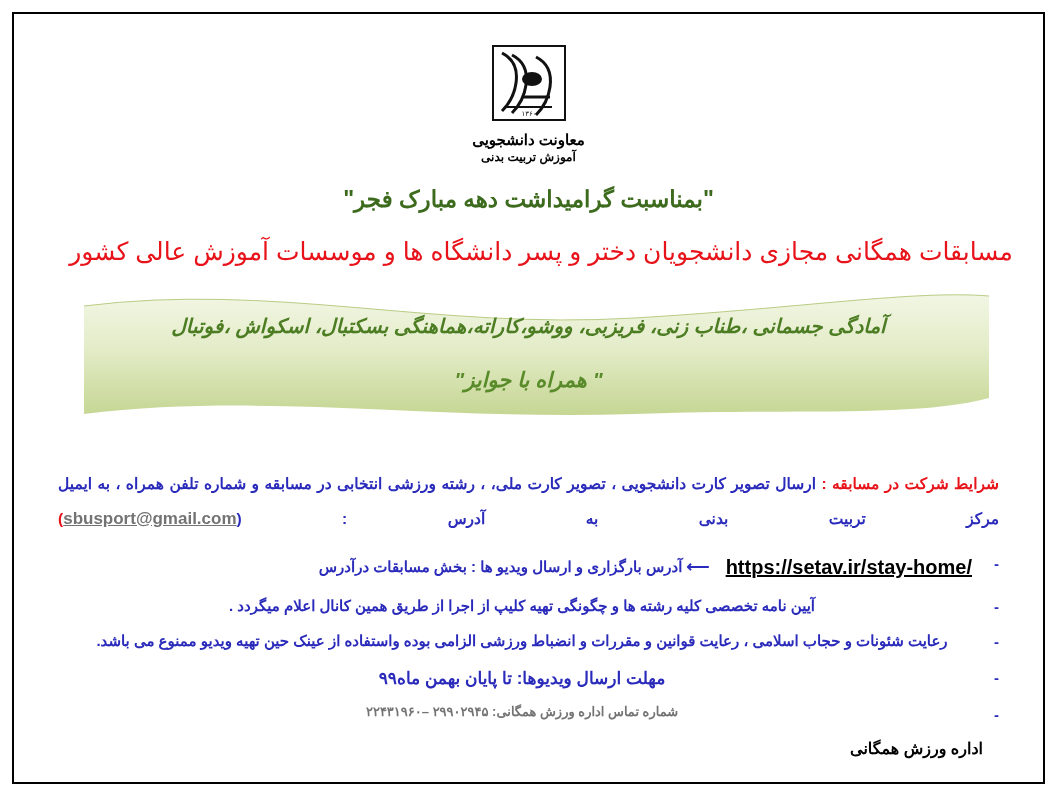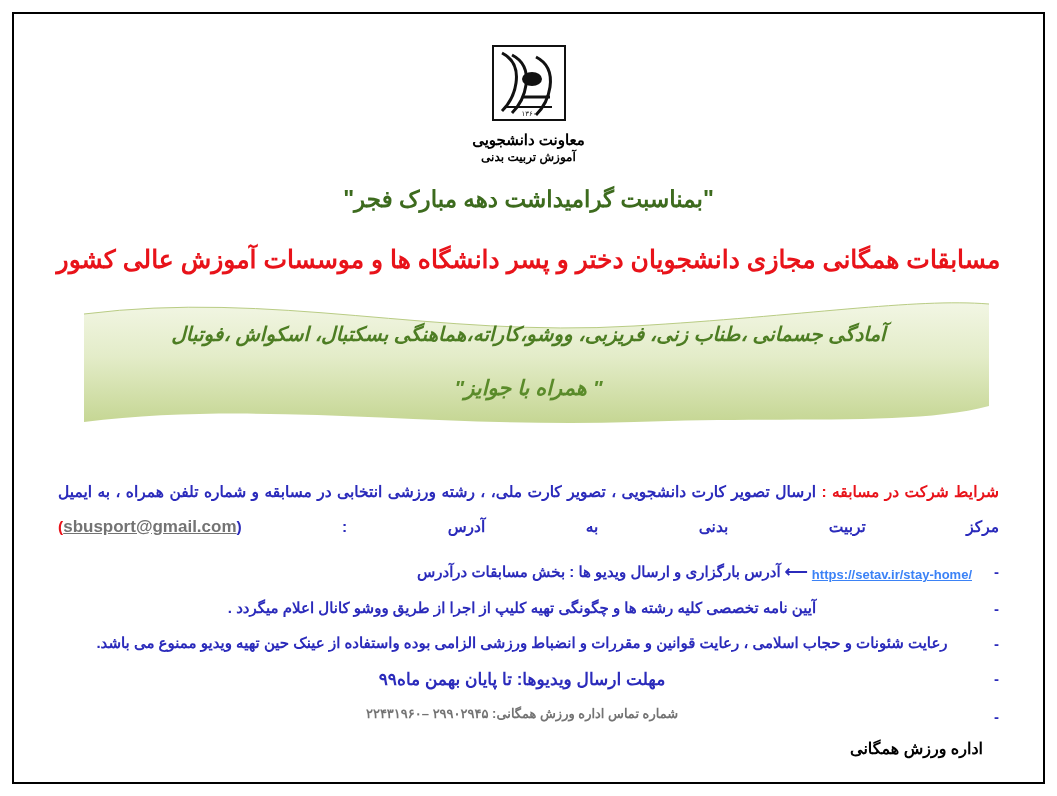--- a/index.html
+++ b/index.html
@@ -59,24 +59,24 @@
 
   
   .title-green {
     margin-top: 22px;
     text-align: center;
     font-size: 23px;
     font-weight: bold;
     color: #3d6b1e;
   }
   .title-red {
-    margin-top: 32px;
-    text-align: center;
+    margin-top: 24px;
+    text-align: right;
     font-size: 25px;
-    font-weight: bold;
+    font-weight: normal;
     color: #e8131a;
     padding: 0 30px;
   }
 
   
   .banner-wrap {
     position: relative;
     margin-top: 22px;
     height: 150px;
     text-decoration: underline;
@@ -146,29 +146,30 @@
   .bullets li .dash {
     flex: 0 0 auto;
     color: #2b2bbb;
     font-weight: bold;
     padding-top: 1px;
   }
   .bullets li .txt { flex: 1 1 auto; }
 
   .row-link { text-align: right; }
   .row-link .url {
-    color: #3b82f6;
+    color: #000000;
     text-decoration: underline;
-    font-size: 13px;
+    font-size: 20px;
     font-weight: bold;
     direction: ltr;
     unicode-bidi: embed;
     display: inline-block;
     margin-right: 14px;
     vertical-align: -2px;
+    margin-left: 12px;
   }
   .row-link .arrow {
     font-size: 16px;
     font-weight: bold;
     color: #2b2bbb;
   }
   .bullets li.centered .txt { text-align: center; }
 
   .deadline { color: #2b2bbb; font-size: 17px; font-weight: bold; }
   .phone {
@@ -242,21 +243,21 @@
         <span class="dash">-</span>
         <span class="txt">
           <a class="url" href="#">https://setav.ir/stay-home/</a>
           <span class="arrow">⟵</span>
           <span>آدرس بارگزاری و ارسال ویدیو ها : بخش مسابقات درآدرس</span>
         </span>
       </li>
 
       <li class="centered">
         <span class="dash">-</span>
-        <span class="txt">آیین نامه تخصصی کلیه رشته ها و چگونگی تهیه کلیپ از اجرا از طریق ووشو کانال اعلام میگردد .</span>
+        <span class="txt">آیین نامه تخصصی کلیه رشته ها و چگونگی تهیه کلیپ از اجرا از طریق همین کانال اعلام میگردد .</span>
       </li>
 
       <li class="centered">
         <span class="dash">-</span>
         <span class="txt">رعایت شئونات و حجاب اسلامی ، رعایت قوانین و مقررات و انضباط ورزشی الزامی بوده واستفاده از عینک حین تهیه ویدیو ممنوع می باشد.</span>
       </li>
 
       <li class="centered">
         <span class="dash">-</span>
         <span class="txt deadline">مهلت ارسال ویدیوها: تا پایان بهمن ماه۹۹</span>

